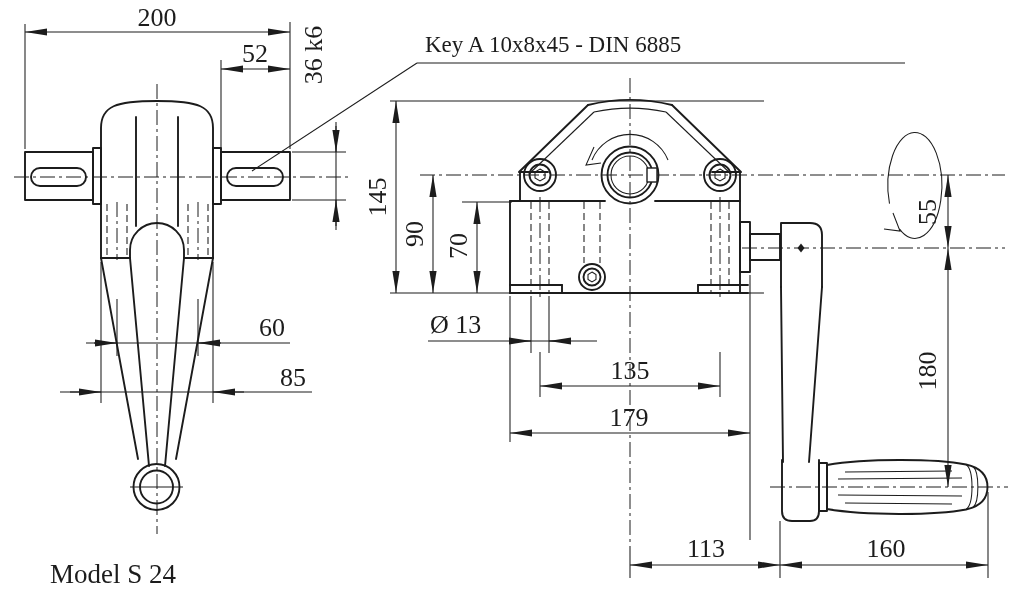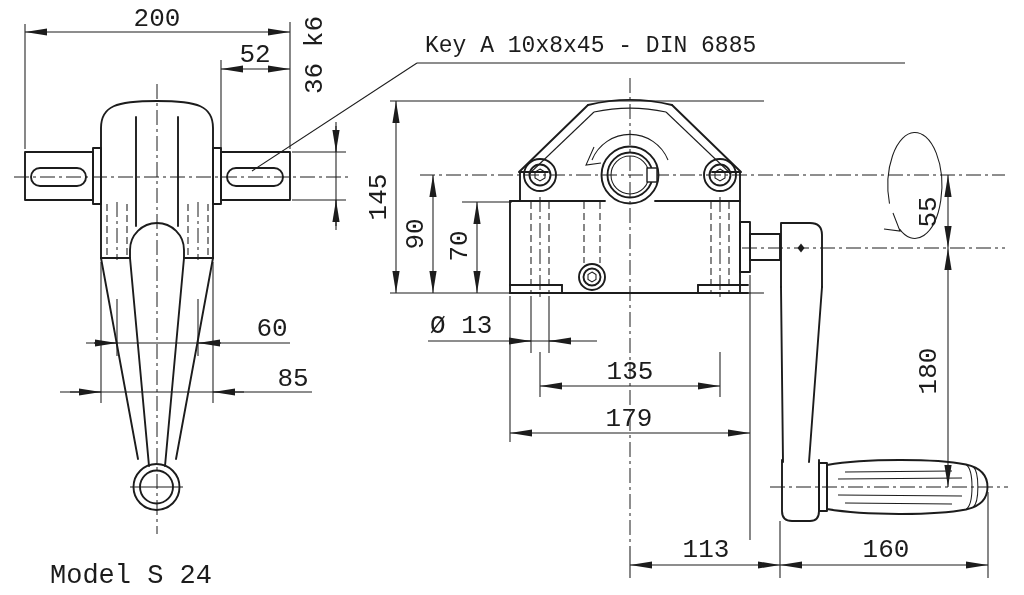--- a/index.html
+++ b/index.html
@@ -1,18 +1,18 @@
 <!DOCTYPE html>
 <html><head>
 <meta charset="utf-8">
 <style>
   html,body{margin:0;padding:0;background:#ffffff;}
   #stage{
     position:relative;width:1024px;height:595px;background:#ffffff;
-    font-family:Liberation Mono, monospace;overflow:hidden;
+    font-family:Liberation Serif, serif;overflow:hidden;
   }
   svg{position:absolute;left:0;top:0;}
   .outline{stroke:#1c1c1c;stroke-width:1.9;fill:none;stroke-linecap:round;stroke-linejoin:round;}
   .thin{stroke:#1c1c1c;stroke-width:1.05;fill:none;}
   .hidden-l{stroke:#1c1c1c;stroke-width:1.05;fill:none;stroke-dasharray:7 4;}
   .cline{stroke:#1c1c1c;stroke-width:1;fill:none;stroke-dasharray:15 4 3 4;}
   .dimtxt{font-size:26px;fill:#1c1c1c;}
   .keytxt{font-size:23px;fill:#1c1c1c;}
   .modeltxt{font-size:27px;fill:#1c1c1c;}
   .mid{text-anchor:middle;}

